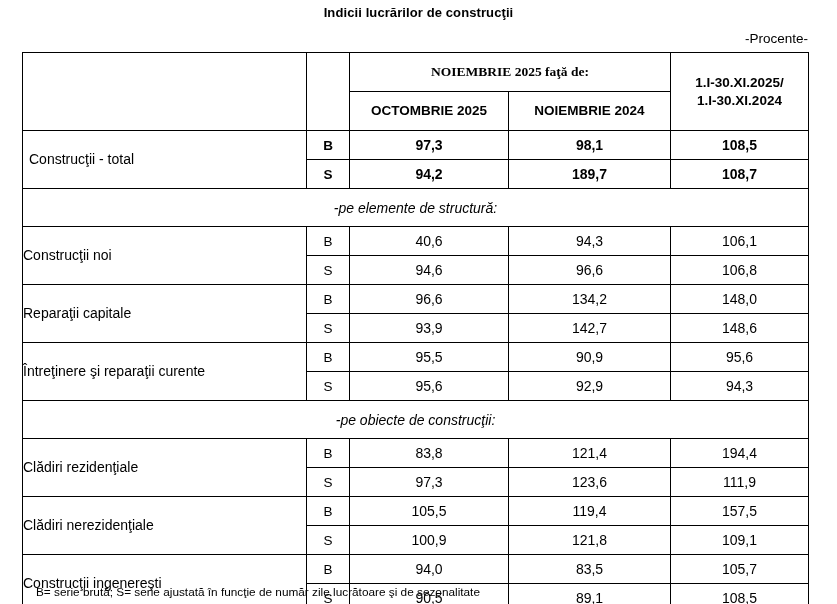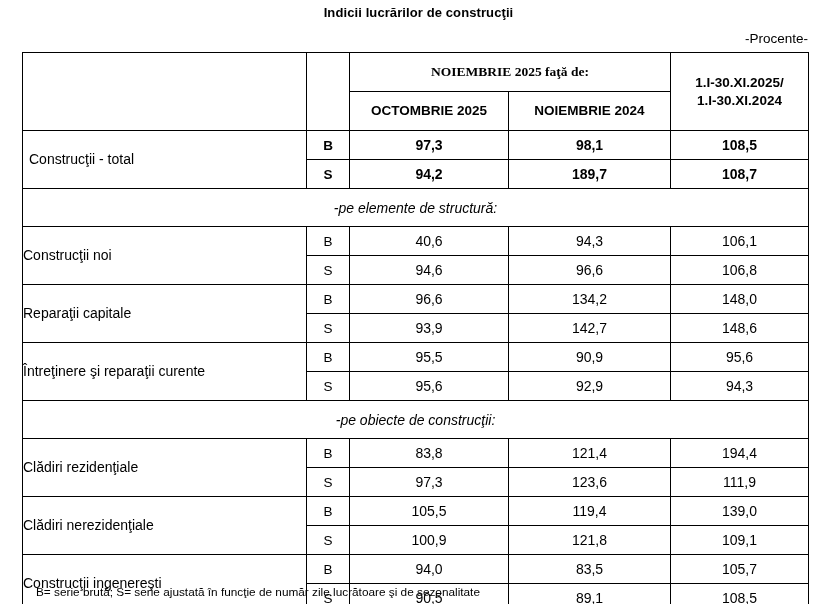--- a/index.html
+++ b/index.html
@@ -230,21 +230,21 @@
         <td class="val">97,3</td>
         <td class="val">123,6</td>
         <td class="val">111,9</td>
       </tr>
 
       <tr>
         <td rowspan="2" class="row-label">Clădiri nerezidenţiale</td>
         <td class="bs-cell">B</td>
         <td class="val">105,5</td>
         <td class="val">119,4</td>
-        <td class="val">139,0</td>
+        <td class="val">157,5</td>
       </tr>
       <tr>
         <td class="bs-cell">S</td>
         <td class="val">100,9</td>
         <td class="val">121,8</td>
         <td class="val">109,1</td>
       </tr>
 
       <tr>
         <td rowspan="2" class="row-label">Construcţii ingenereşti</td>

